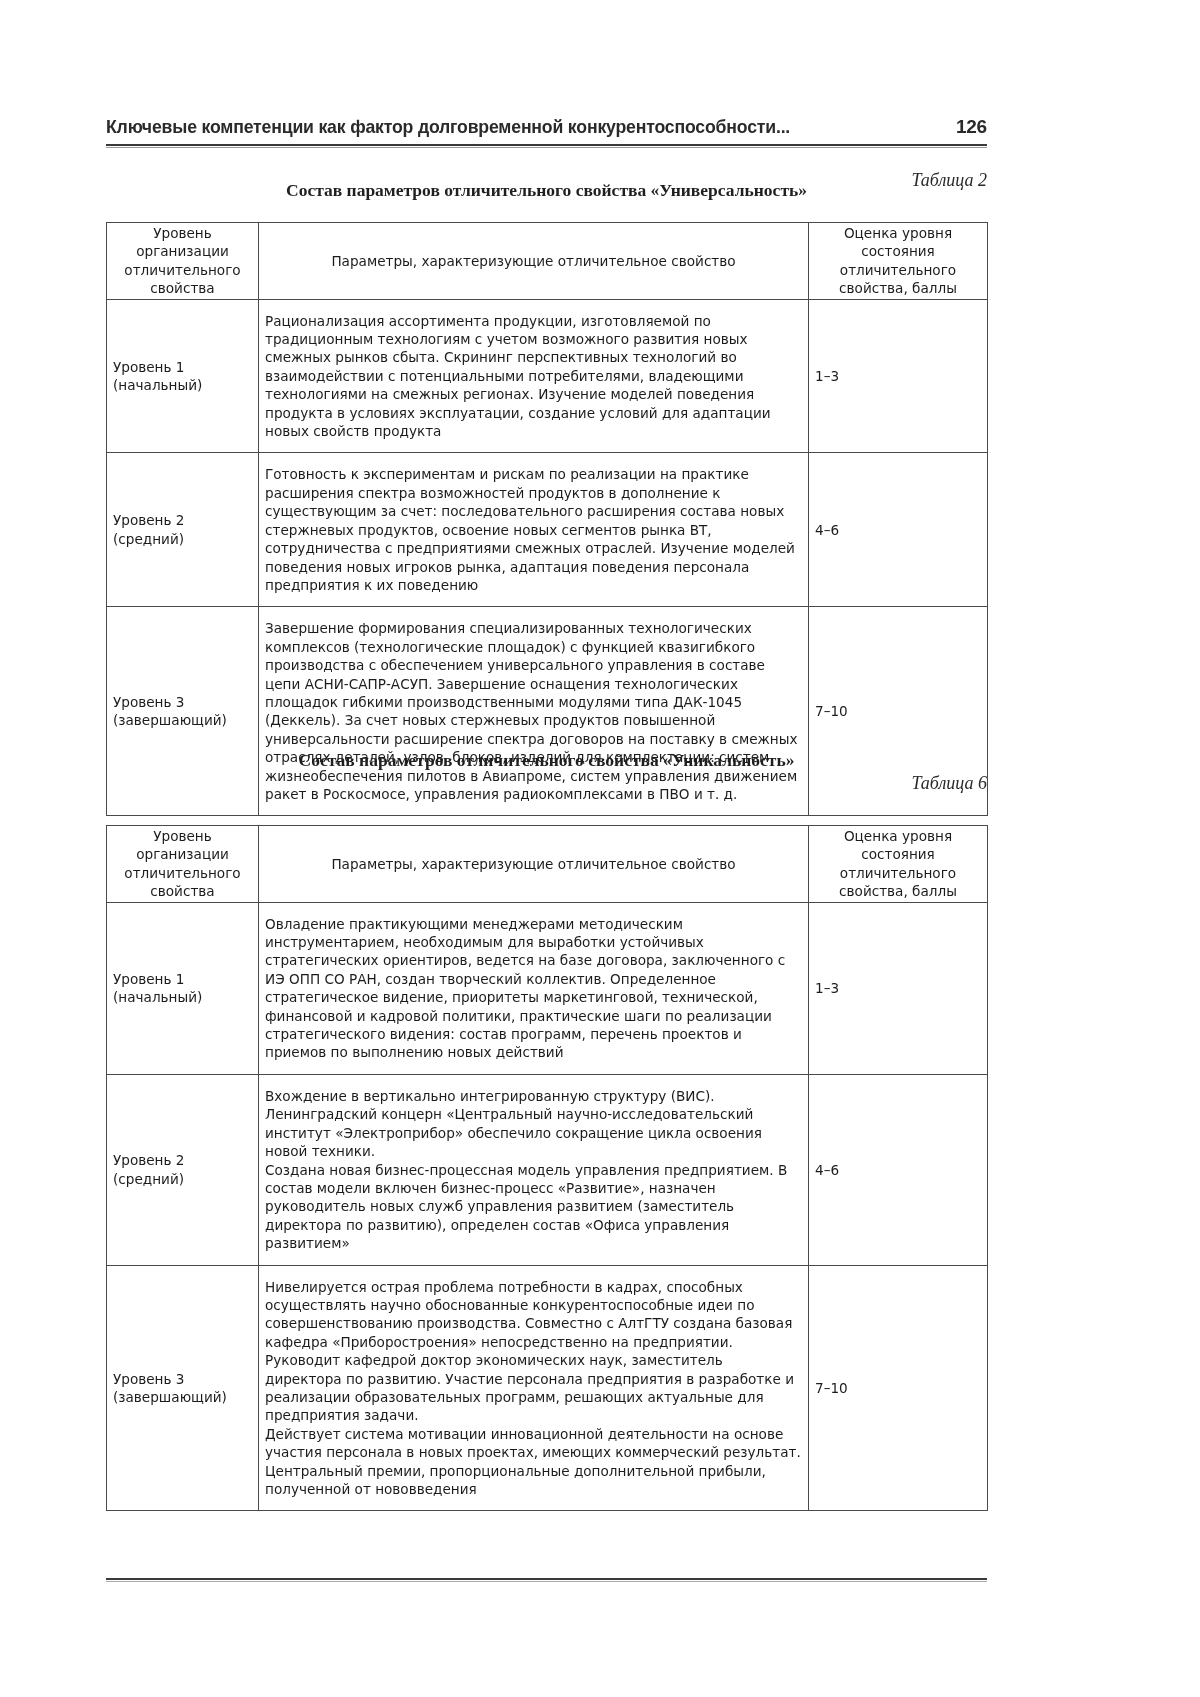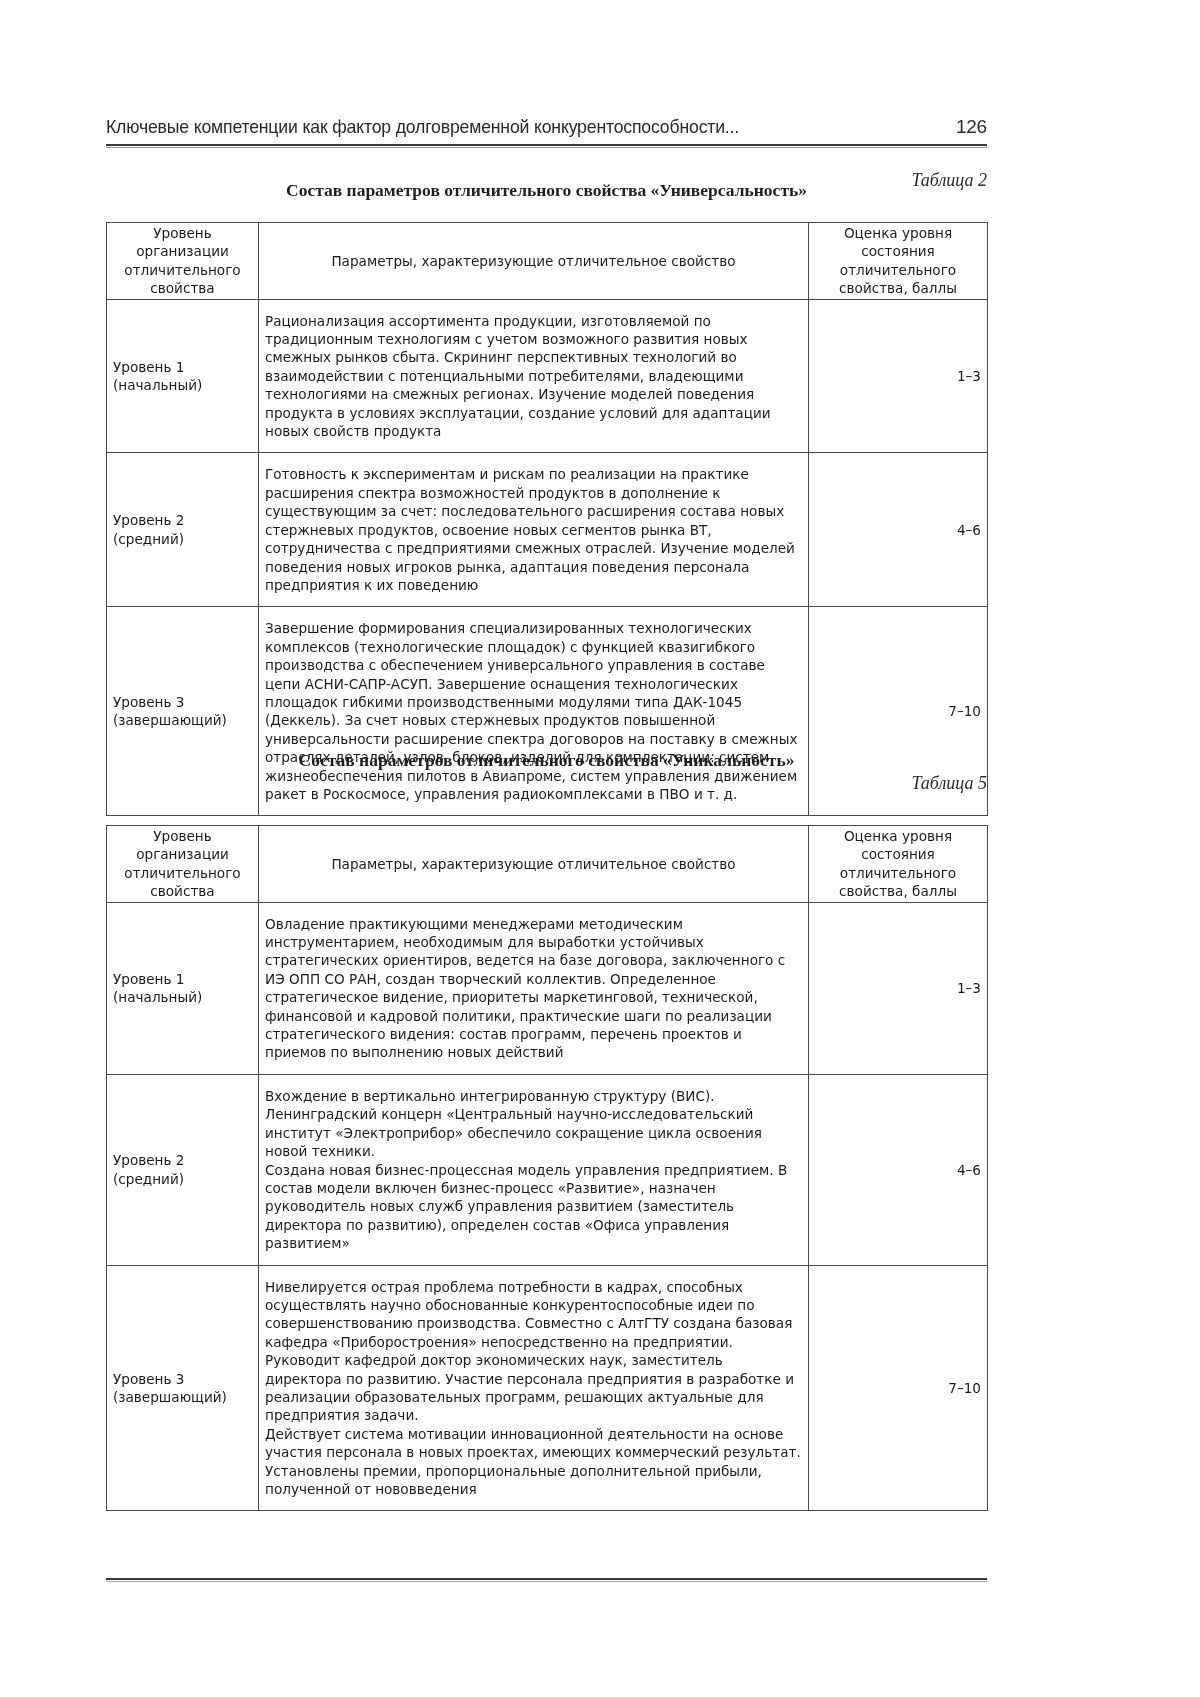--- a/index.html
+++ b/index.html
@@ -1,20 +1,20 @@
 <!DOCTYPE html>
 <html><head>
 <meta charset="utf-8">
 <style>
   html, body { margin: 0; padding: 0; background: #ffffff; }
   body { width: 1200px; height: 1697px; position: relative; overflow: hidden; color: #1f1f1f; }
   .running-head {
     position: absolute; left: 106px; top: 116px; width: 881px; height: 24px;
     font-family: "Liberation Sans Narrow", "Liberation Sans", sans-serif;
-    font-size: 19px; color: #2a2a2a; letter-spacing: -0.2px;
+    font-size: 19px; color: #2a2a2a; letter-spacing: -0.2px; font-weight: bold;
   }
   .running-head .title { position: absolute; left: 0; top: 0; white-space: nowrap; transform: scaleX(0.93); transform-origin: left; }
   .running-head .page-num { position: absolute; right: 0; top: 0; }
   .rule-top { position: absolute; left: 106px; top: 144px; width: 881px; height: 0; border-top: 2px solid #3a3a3a; }
   .rule-top2 { position: absolute; left: 106px; top: 147px; width: 881px; height: 0; border-top: 1px solid #9a9a9a; }
   .rule-bottom { position: absolute; left: 106px; top: 1578px; width: 881px; height: 0; border-top: 2px solid #3a3a3a; }
   .rule-bottom2 { position: absolute; left: 106px; top: 1581px; width: 881px; height: 0; border-top: 1px solid #aaaaaa; }
 
   .table-label {
     position: absolute; right: 213px;
@@ -31,21 +31,21 @@
   }
   table.grid td, table.grid th {
     border: 1.5px solid #4a4a4a; padding: 12px 6px; vertical-align: middle; font-weight: normal;
   }
   table.grid th { text-align: center; padding: 1px 17px; margin-top: 14px; }
   table.grid col.c1 { width: 152px; }
   table.grid col.c2 { width: 550px; }
   table.grid col.c3 { width: 179px; }
   td.level { text-align: left; padding-left: 6px; }
   td.params { text-align: left; padding-left: 8px; padding-right: 4px; }
-  td.score { text-align: right; }
+  td.score { text-align: left; }
   .params p { margin: 0; }
 </style>
 </head>
 <body>
 
 <div class="running-head">
   <span class="title">Ключевые компетенции как фактор долговременной конкурентоспособности...</span>
   <span class="page-num">126</span>
 </div>
 <div class="rule-top"></div>
@@ -83,21 +83,21 @@
   <tr style="height:191px;">
     <td class="level">Уровень 3 (завершающий)</td>
     <td class="params">
           <p>Завершение формирования специализированных технологических комплексов (технологические площадок) с функцией квазигибкого производства с обеспечением универсального управления в составе цепи АСНИ-САПР-АСУП. Завершение оснащения технологических площадок гибкими производственными модулями типа ДАК-1045 (Деккель). За счет новых стержневых продуктов повышенной универсальности расширение спектра договоров на поставку в смежных отраслях деталей, узлов, блоков, изделий для комплектации: систем жизнеобеспечения пилотов в Авиапроме, систем управления движением ракет в Роскосмосе, управления радиокомплексами в ПВО и т. д.</p>
         </td>
     <td class="score">7–10</td>
   </tr>
 </tbody>
   </table>
 
-<div class="table-label" style="top:773px;">Таблица 5</div>
+<div class="table-label" style="top:773px;">Таблица 6</div>
 <div class="table-title" style="top:750px;">Состав параметров отличительного свойства «Уникальность»</div>
 
 <table class="grid" style="top:825px;">
   <colgroup>
       <col class="c1">
       <col class="c2">
       <col class="c3">
     </colgroup>
   <tbody>
       <tr style="height:60px;">
@@ -117,21 +117,21 @@
     <td class="params">
       <p>Вхождение в вертикально интегрированную структуру (ВИС). Ленинградский концерн «Центральный научно-исследовательский институт «Электроприбор» обеспечило сокращение цикла освоения новой техники.</p>
       <p>Создана новая бизнес-процессная модель управления предприятием. В состав модели включен бизнес-процесс «Развитие», назначен руководитель новых служб управления развитием (заместитель директора по развитию), определен состав «Офиса управления развитием»</p>
     </td>
     <td class="score">4–6</td>
   </tr>
   <tr style="height:229px;">
     <td class="level">Уровень 3 (завершающий)</td>
     <td class="params">
       <p>Нивелируется острая проблема потребности в кадрах, способных осуществлять научно обоснованные конкурентоспособные идеи по совершенствованию производства. Совместно с АлтГТУ создана базовая кафедра «Приборостроения» непосредственно на предприятии. Руководит кафедрой доктор экономических наук, заместитель директора по развитию. Участие персонала предприятия в разработке и реализации образовательных программ, решающих актуальные для предприятия задачи.</p>
-      <p>Действует система мотивации инновационной деятельности на основе участия персонала в новых проектах, имеющих коммерческий результат. Установлены премии, пропорциональные дополнительной прибыли, полученной от нововведения</p>
+      <p>Действует система мотивации инновационной деятельности на основе участия персонала в новых проектах, имеющих коммерческий результат. Центральный премии, пропорциональные дополнительной прибыли, полученной от нововведения</p>
     </td>
     <td class="score">7–10</td>
   </tr>
 </tbody>
   </table>
 
 <div class="rule-bottom"></div>
 <div class="rule-bottom2"></div>
 
 </body></html>

